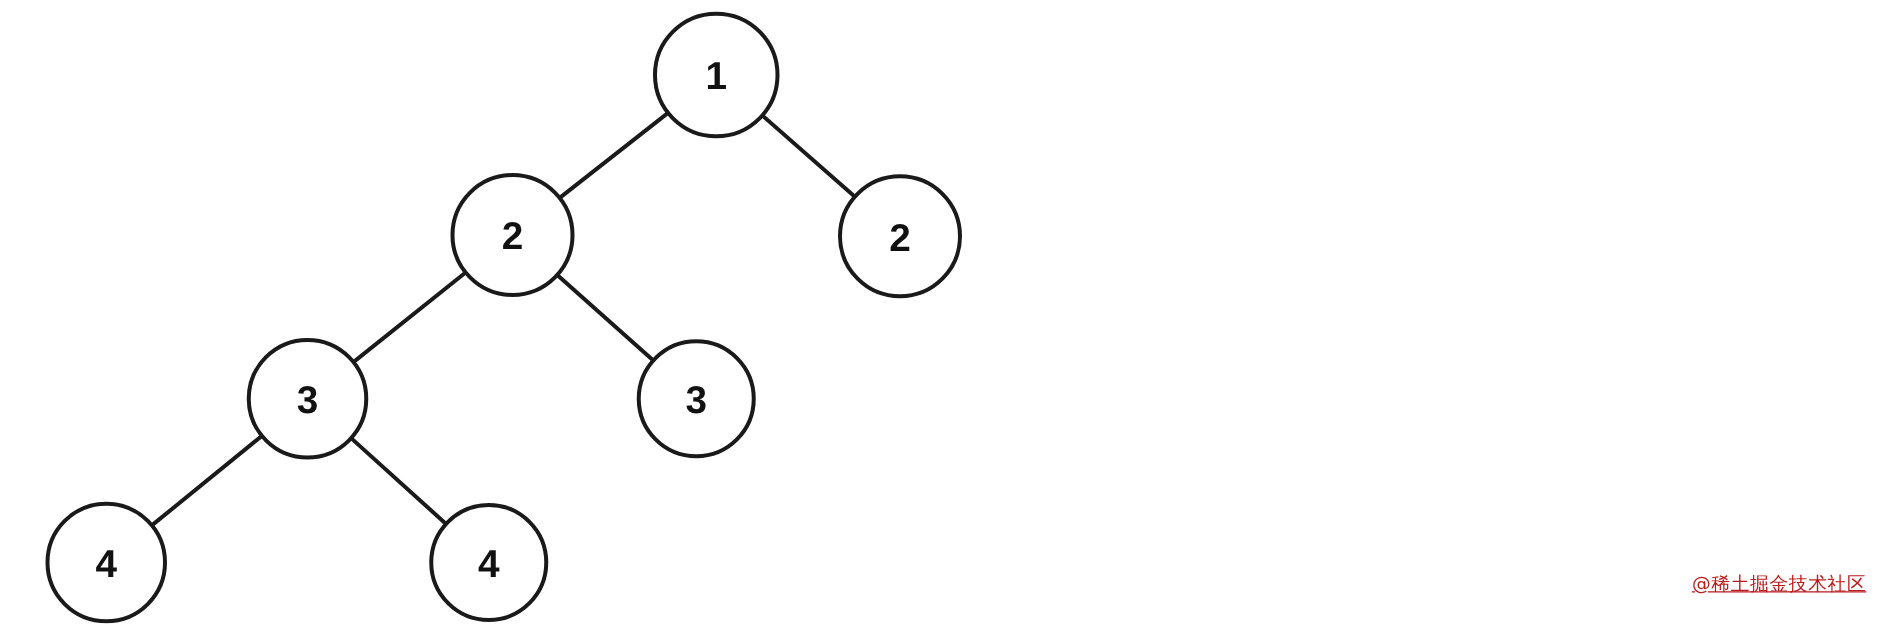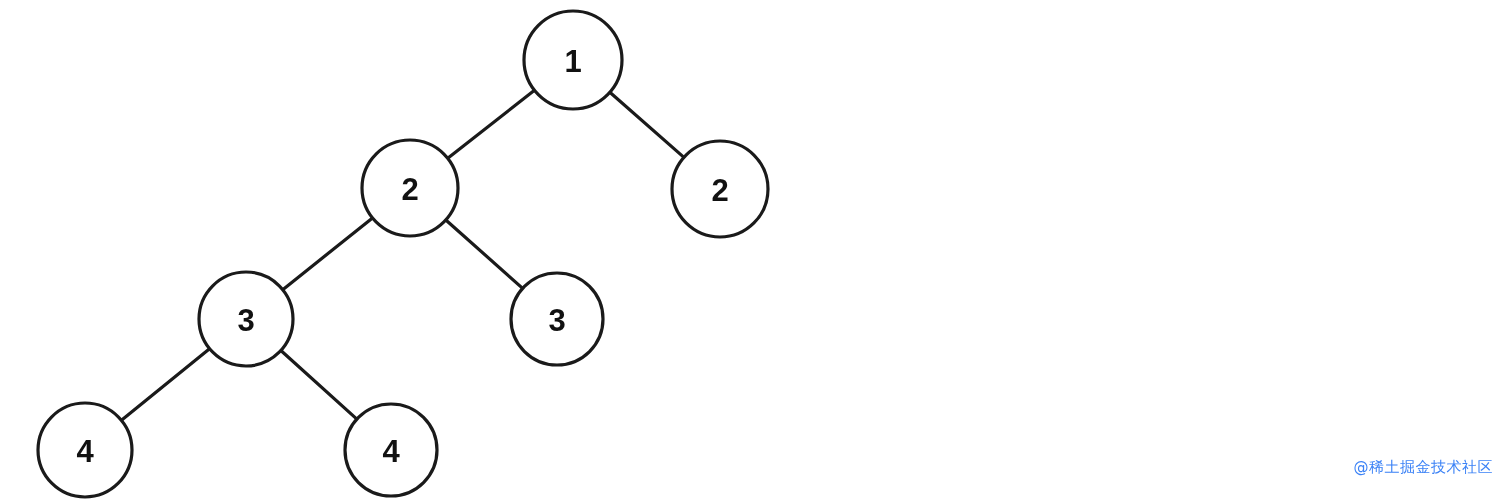--- a/index.html
+++ b/index.html
@@ -43,26 +43,27 @@
     font-family: "Liberation Sans", sans-serif;
     font-weight: bold;
     font-size: 31px;
     text-anchor: middle;
     dominant-baseline: central;
   }
   #watermark {
     position: absolute;
     right: 19px;
     top: 458px;
-    color: #3b82f6;
+    color: #b91c1c;
     font-family: "DejaVu Sans", sans-serif;
     font-size: 15px;
     letter-spacing: 0.5px;
     white-space: nowrap;
     user-select: none;
+    text-decoration: underline;
   }
 </style>
 </head>
 <body>
 
 <div id="canvas">
 
   <svg id="tree-svg" viewBox="0 0 1512 499" xmlns="http://www.w3.org/2000/svg">
     <g id="edges-group">
         <line x1="534.4621986784275" y1="90.26281330773794" x2="447.751315580316" y2="158.35479512711385" class="tree-edge" stroke="#1a1a1a" stroke-width="3.2"></line>

